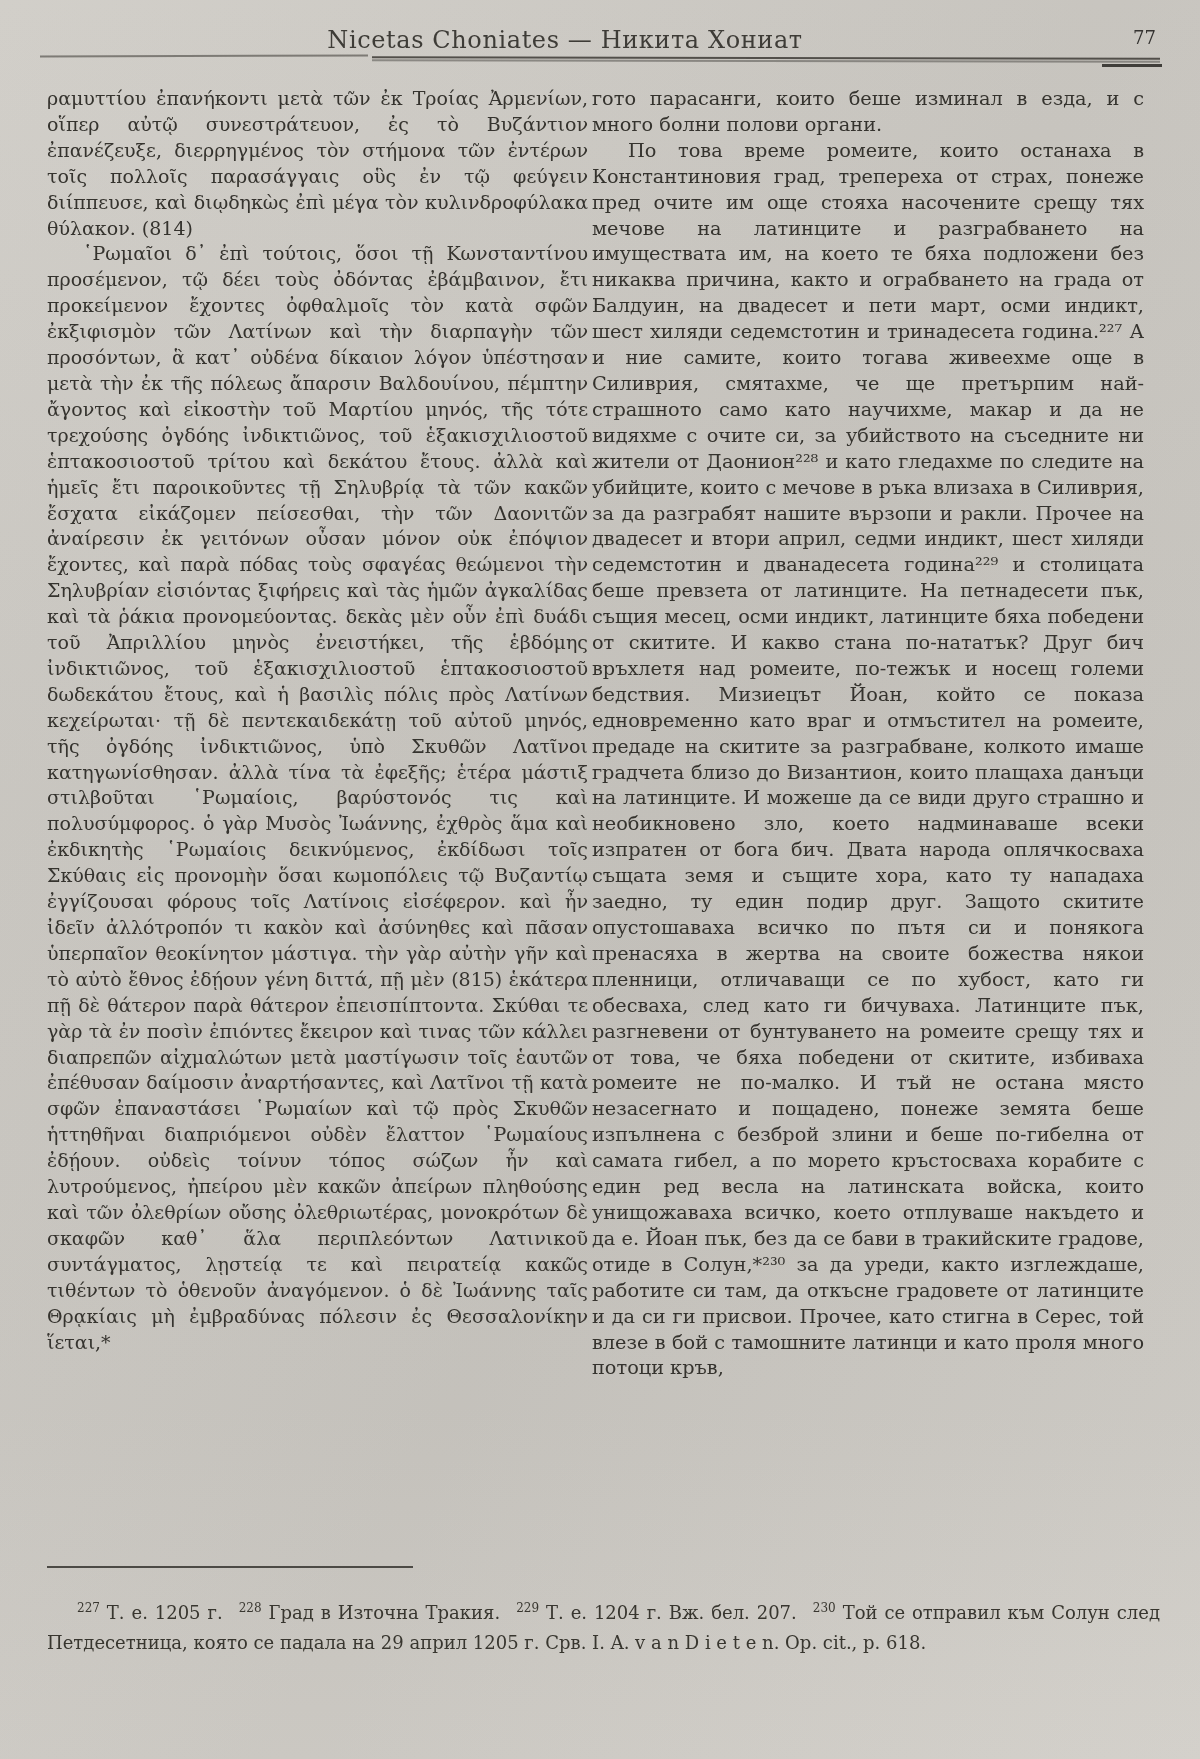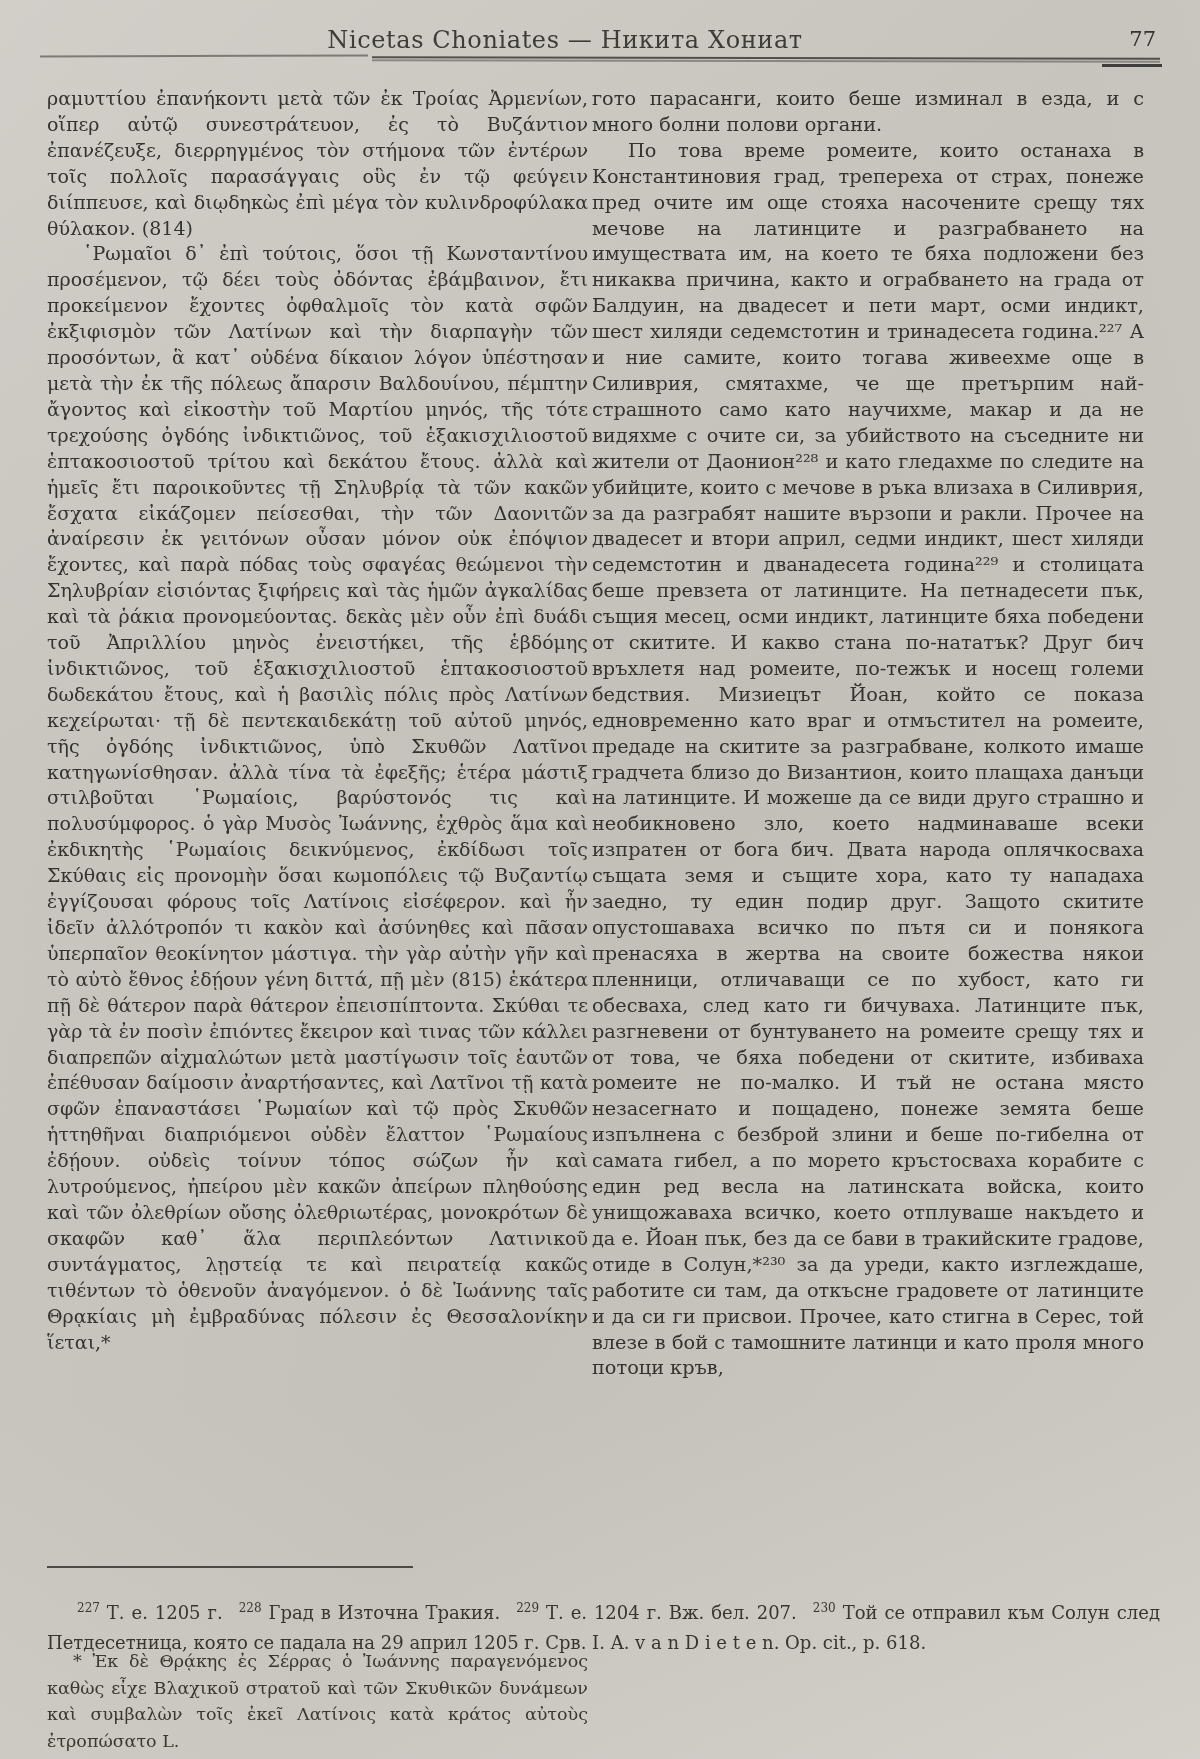--- a/index.html
+++ b/index.html
@@ -17,21 +17,21 @@
       linear-gradient(115deg, rgba(255,255,255,0.06), rgba(0,0,0,0.035) 55%, rgba(255,255,255,0.04)),
       linear-gradient(#cfccc6 0%, #c9c6c0 45%, #cbc8c2 80%, #d2cfc9 100%);
   }
 
   
   .header { position: absolute; top: 26px; left: 0; width: 100%; height: 34px; }
   .running-title {
     position: absolute; left: 0; right: 70px; text-align: center;
     font-size: 24px; letter-spacing: 0.6px; color: #3e3c37;
   }
-  .page-number { position: absolute; right: 44px; top: 1px; font-size: 21px; color: #343230; }
+  .page-number { position: absolute; right: 44px; top: 1px; font-size: 18px; color: #343230; }
 
   .rule-a { position: absolute; top: 55px; left: 40px; width: 328px; height: 2px;
             background: #615f59; transform: rotate(-0.2deg); opacity: .75; }
   .rule-b { position: absolute; top: 57px; left: 372px; width: 788px; height: 2px;
             background: #524f4a; box-shadow: 0 3px 0 rgba(72,70,66,.5); transform: rotate(0.1deg); }
   .rule-c { position: absolute; top: 64px; right: 38px; width: 60px; height: 3px; background: #403e3a; }
 
   
   .main-text {
     position: absolute; top: 86px; left: 47px; width: 1113px; height: 1476px;
@@ -88,18 +88,15 @@
       <p>гото парасанги, които беше изминал в езда, и с много болни полови органи.</p>
       <p class="indent">По това време ромеите, които останаха в Константиновия град, трепереха от страх, понеже пред очите им още стояха насочените срещу тях мечове на латинците и разграбването на имуществата им, на което те бяха подложени без никаква причина, както и ограбването на града от Балдуин, на двадесет и пети март, осми индикт, шест хиляди седемстотин и тринадесета година.²²⁷ А и ние самите, които тогава живеехме още в Силиврия, смятахме, че ще претърпим най-страшното само като научихме, макар и да не видяхме с очите си, за убийството на съседните ни жители от Даонион²²⁸ и като гледахме по следите на убийците, които с мечове в ръка влизаха в Силиврия, за да разграбят нашите вързопи и ракли. Прочее на двадесет и втори април, седми индикт, шест хиляди седемстотин и дванадесета година²²⁹ и столицата беше превзета от латинците. На петнадесети пък, същия месец, осми индикт, латинците бяха победени от скитите. И какво стана по-нататък? Друг бич връхлетя над ромеите, по-тежък и носещ големи бедствия. Мизиецът Йоан, който се показа едновременно като враг и отмъстител на ромеите, предаде на скитите за разграбване, колкото имаше градчета близо до Византион, които плащаха данъци на латинците. И можеше да се види друго страшно и необикновено зло, което надминаваше всеки изпратен от бога бич. Двата народа оплячкосваха същата земя и същите хора, като ту нападаха заедно, ту един подир друг. Защото скитите опустошаваха всичко по пътя си и понякога пренасяха в жертва на своите божества някои пленници, отличаващи се по хубост, като ги обесваха, след като ги бичуваха. Латинците пък, разгневени от бунтуването на ромеите срещу тях и от това, че бяха победени от скитите, избиваха ромеите не по-малко. И тъй не остана място незасегнато и пощадено, понеже земята беше изпълнена с безброй злини и беше по-гибелна от самата гибел, а по морето кръстосваха корабите с един ред весла на латинската войска, които унищожаваха всичко, което отплуваше накъдето и да е. Йоан пък, без да се бави в тракийските градове, отиде в Солун,*²³⁰ за да уреди, както изглеждаше, работите си там, да откъсне градовете от латинците и да си ги присвои. Прочее, като стигна в Серес, той влезе в бой с тамошните латинци и като проля много потоци кръв,</p>
     </div>
   </div>
 
   <div class="fn-sep"></div>
 
   <p class="fn-numbered"><span class="fn-item"><sup>227</sup> <span>Т. е. 1205 г.</span></span><span class="fn-item"><sup>228</sup> <span>Град в Източна Тракия.</span></span><span class="fn-item"><sup>229</sup> <span>Т. е. 1204 г. Вж. бел. 207.</span></span><span class="fn-item"><sup>230</sup> <span>Той се отправил към Солун след Петдесетница, която се падала на 29 април 1205 г. Срв. I. A. v a n  D i e t e n. Op. cit., p. 618.</span></span></p>
 
   <div class="fn-starred">
-    <div class="col">
-      <p>* Ἐκ δὲ Θρᾴκης ἐς Σέρρας ὁ Ἰωάννης παραγενόμενος καθὼς εἶχε Βλαχικοῦ στρατοῦ καὶ τῶν Σκυθικῶν δυνάμεων καὶ συμβαλὼν τοῖς ἐκεῖ Λατίνοις κατὰ κράτος αὐτοὺς ἐτροπώσατο L.</p>
-    </div>
   </div>
 
 </div>
 
 </body></html>

